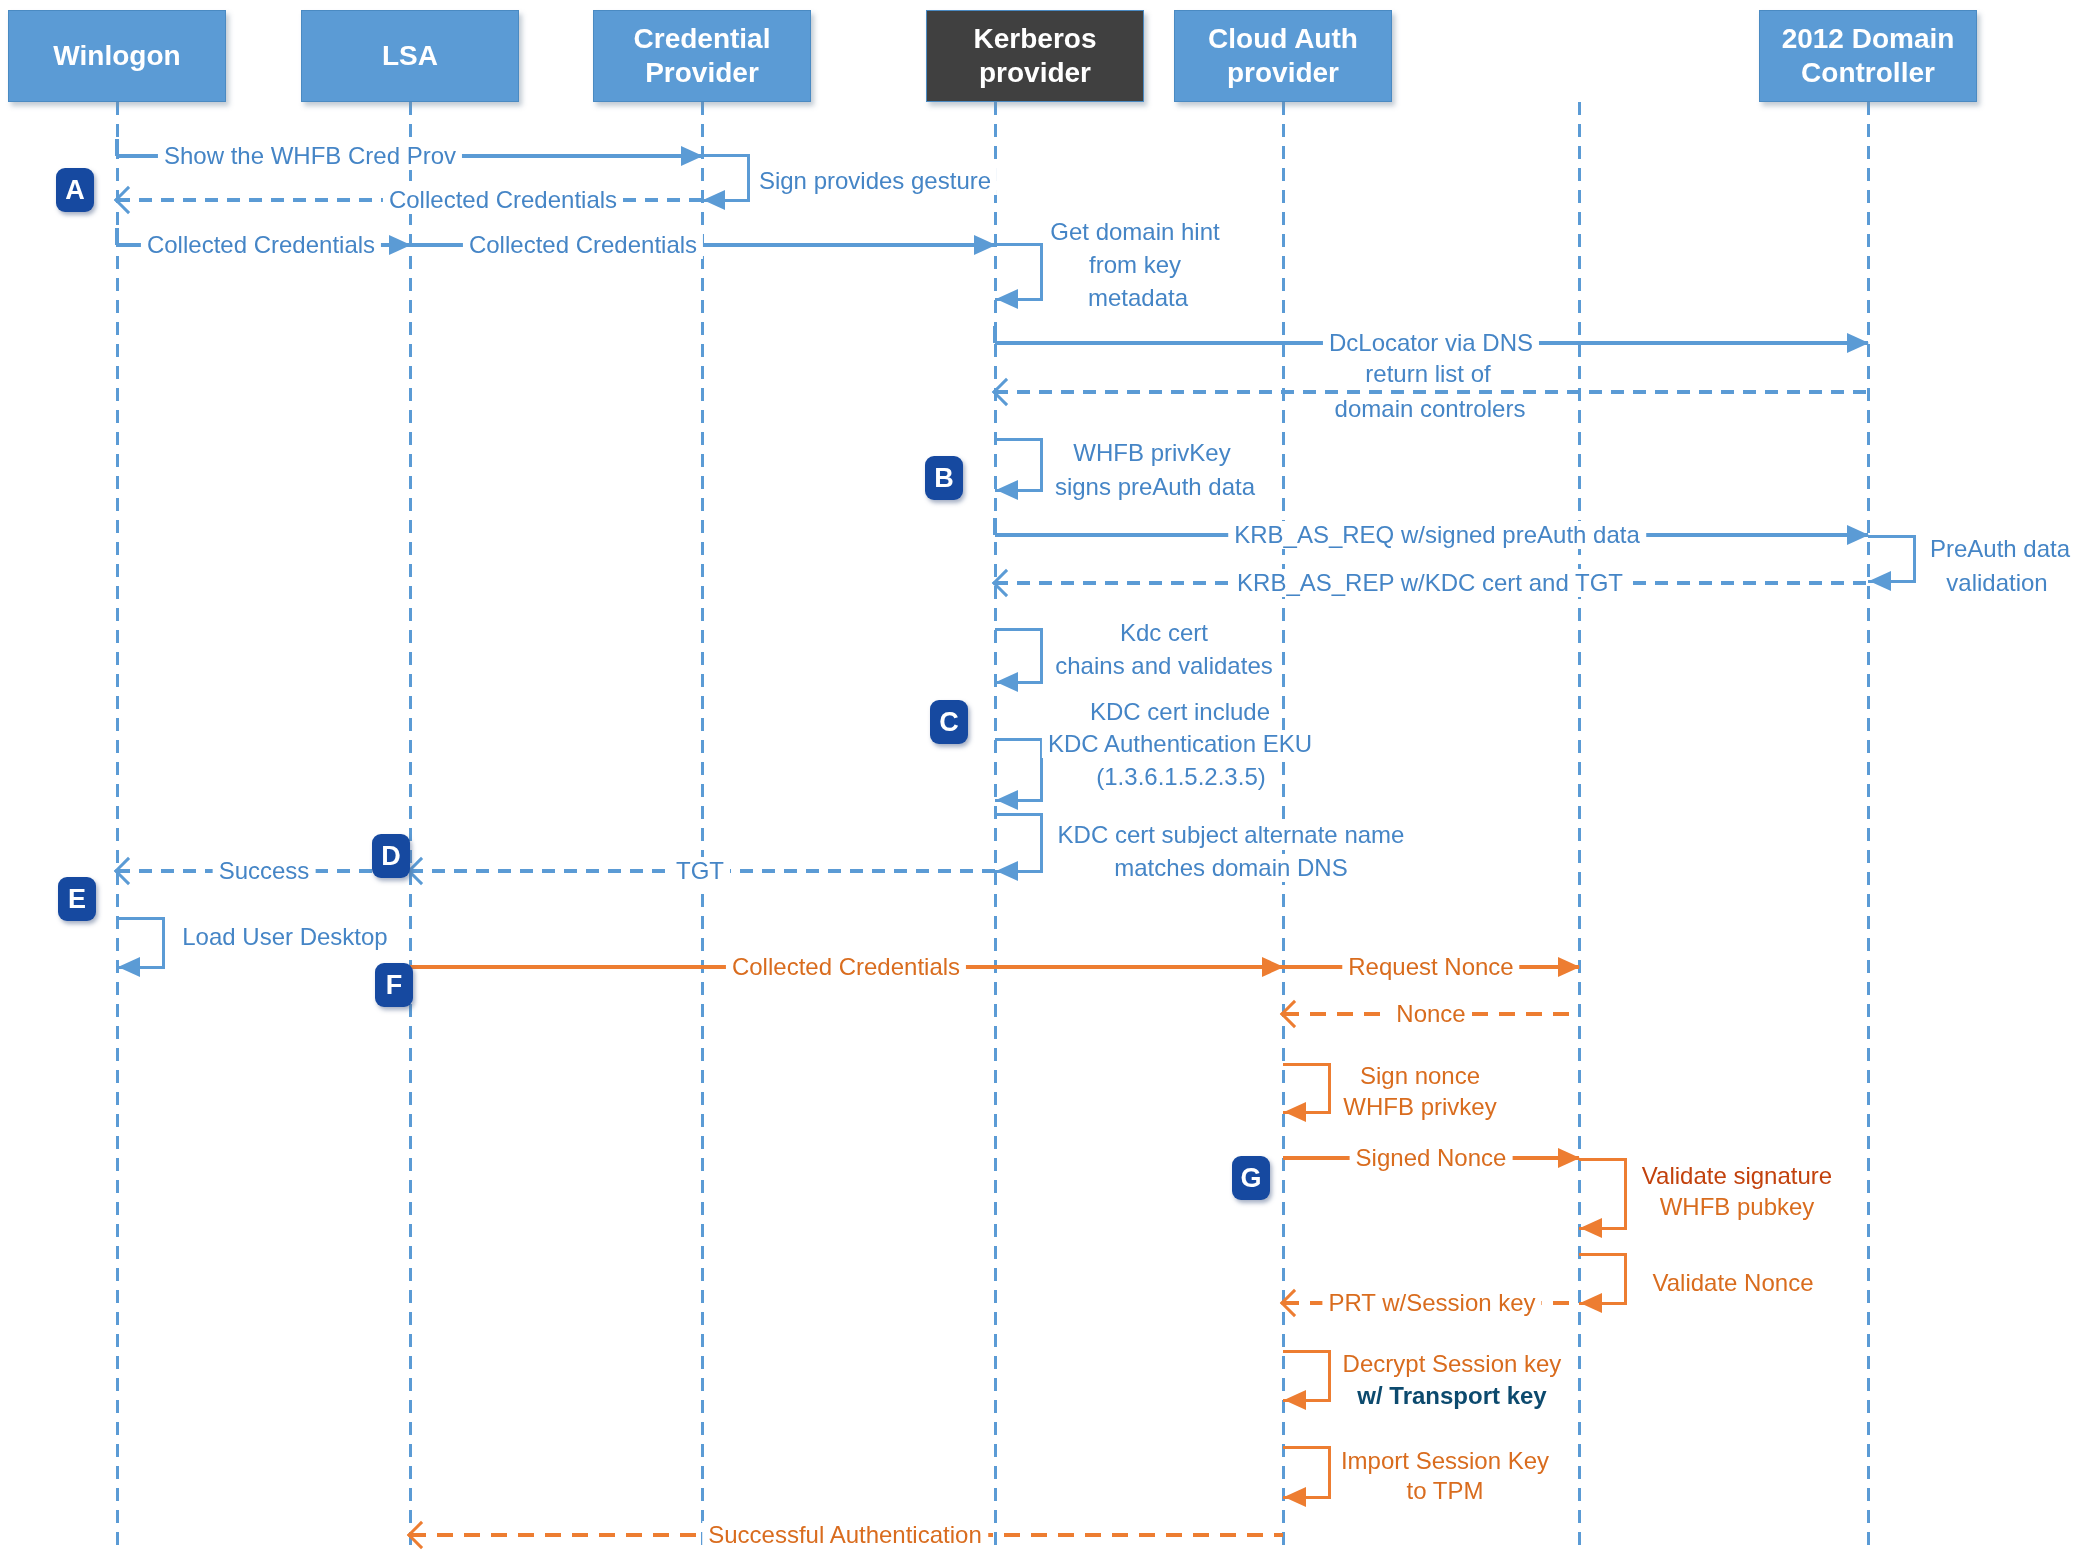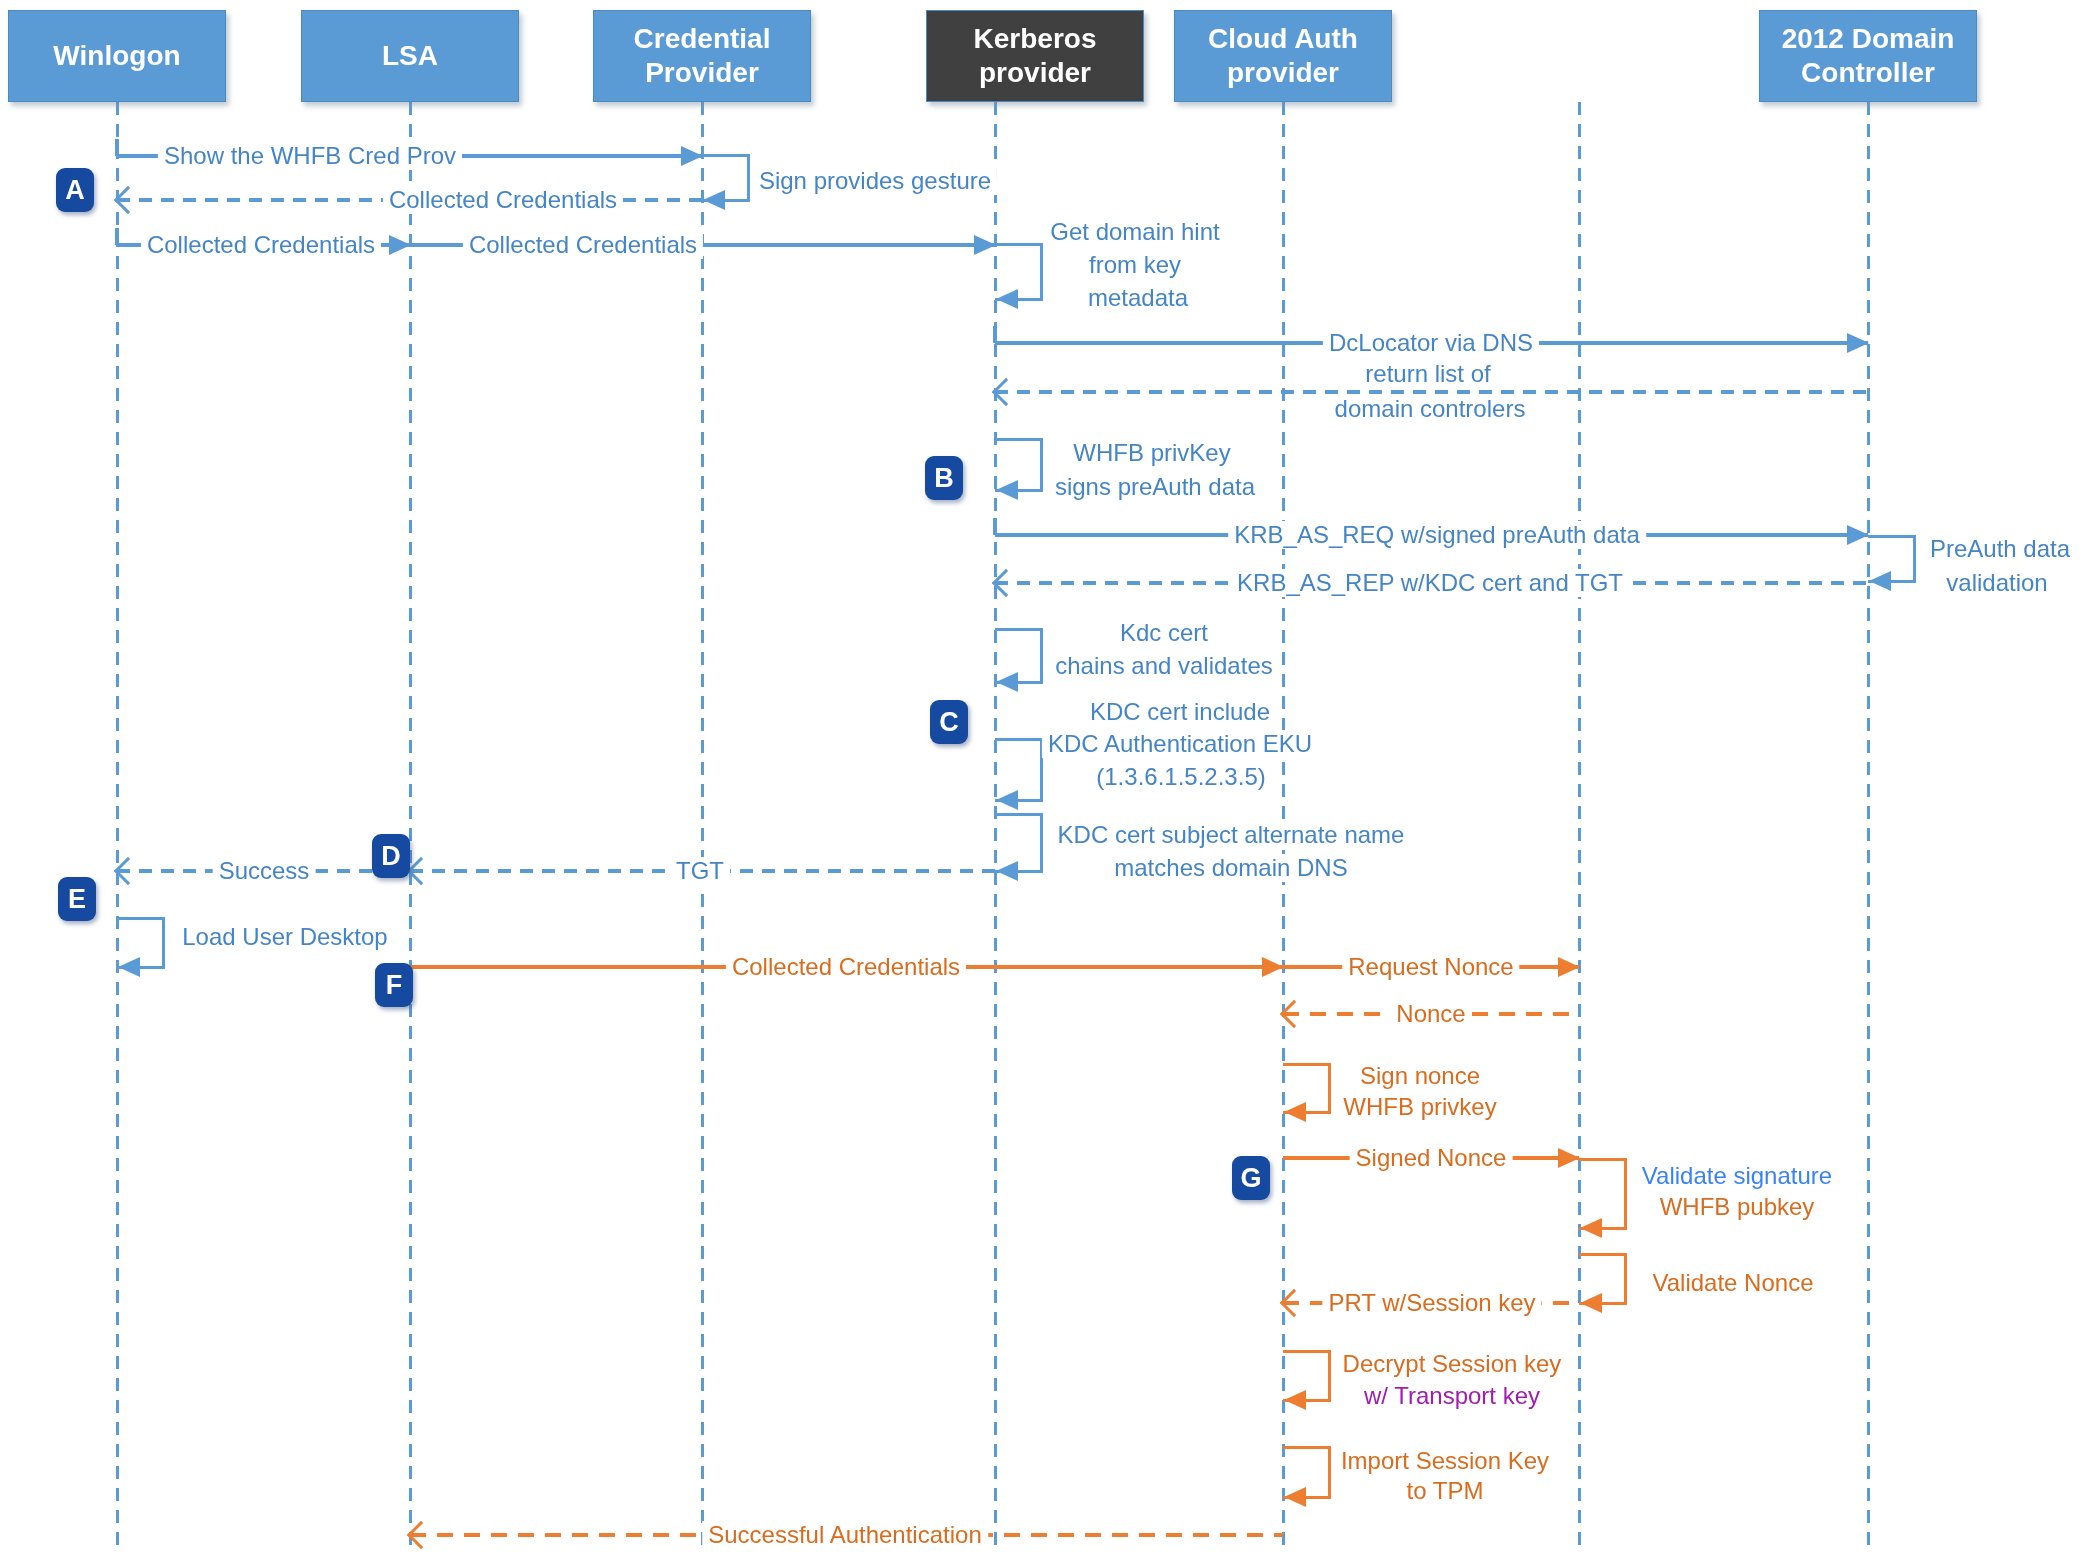--- a/index.html
+++ b/index.html
@@ -141,29 +141,29 @@
     <div class="abs msg-label" style="left: 1231px; top: 868px; color: rgb(69, 133, 198);">matches domain DNS</div>
     <div class="abs" style="left: 117px; top: 917.25px; width: 48px; height: 51.5px; box-sizing: border-box; border-top: 3.5px solid rgb(91, 155, 213); border-right: 3.5px solid rgb(91, 155, 213); border-bottom: 3.5px solid rgb(91, 155, 213);"></div>
     <div class="abs" style="left: 118px; top: 957px; width: 0px; height: 0px; border-top: 10px solid transparent; border-bottom: 10px solid transparent; border-right: 22px solid rgb(91, 155, 213);"></div>
     <div class="abs msg-label" style="left: 285px; top: 937px; color: rgb(69, 133, 198);">Load User Desktop</div>
     <div class="abs" style="left: 1283px; top: 1063.25px; width: 48px; height: 50.5px; box-sizing: border-box; border-top: 3.5px solid rgb(237, 125, 49); border-right: 3.5px solid rgb(237, 125, 49); border-bottom: 3.5px solid rgb(237, 125, 49);"></div>
     <div class="abs" style="left: 1284px; top: 1102px; width: 0px; height: 0px; border-top: 10px solid transparent; border-bottom: 10px solid transparent; border-right: 22px solid rgb(237, 125, 49);"></div>
     <div class="abs msg-label" style="left: 1420px; top: 1076px; color: rgb(217, 108, 30);">Sign nonce</div>
     <div class="abs msg-label" style="left: 1420px; top: 1107px; color: rgb(217, 108, 30);">WHFB privkey</div>
     <div class="abs" style="left: 1579px; top: 1158.25px; width: 48px; height: 71.5px; box-sizing: border-box; border-top: 3.5px solid rgb(237, 125, 49); border-right: 3.5px solid rgb(237, 125, 49); border-bottom: 3.5px solid rgb(237, 125, 49);"></div>
     <div class="abs" style="left: 1580px; top: 1218px; width: 0px; height: 0px; border-top: 10px solid transparent; border-bottom: 10px solid transparent; border-right: 22px solid rgb(237, 125, 49);"></div>
-    <div class="abs msg-label" style="left: 1737px; top: 1176px; color: #3b82f6;">Validate signature</div>
+    <div class="abs msg-label" style="left: 1737px; top: 1176px; color: #c2410c;">Validate signature</div>
     <div class="abs msg-label" style="left: 1737px; top: 1207px; color: rgb(217, 108, 30);">WHFB pubkey</div>
     <div class="abs" style="left: 1579px; top: 1253.25px; width: 48px; height: 51.5px; box-sizing: border-box; border-top: 3.5px solid rgb(237, 125, 49); border-right: 3.5px solid rgb(237, 125, 49); border-bottom: 3.5px solid rgb(237, 125, 49);"></div>
     <div class="abs" style="left: 1580px; top: 1293px; width: 0px; height: 0px; border-top: 10px solid transparent; border-bottom: 10px solid transparent; border-right: 22px solid rgb(237, 125, 49);"></div>
     <div class="abs msg-label" style="left: 1733px; top: 1283px; color: rgb(217, 108, 30);">Validate Nonce</div>
     <div class="abs" style="left: 1283px; top: 1350.25px; width: 48px; height: 51.5px; box-sizing: border-box; border-top: 3.5px solid rgb(237, 125, 49); border-right: 3.5px solid rgb(237, 125, 49); border-bottom: 3.5px solid rgb(237, 125, 49);"></div>
     <div class="abs" style="left: 1284px; top: 1390px; width: 0px; height: 0px; border-top: 10px solid transparent; border-bottom: 10px solid transparent; border-right: 22px solid rgb(237, 125, 49);"></div>
     <div class="abs msg-label" style="left: 1452px; top: 1364px; color: rgb(217, 108, 30);">Decrypt Session key</div>
-    <div class="abs msg-label" style="left: 1452px; top: 1396px; color: #a21caf;">w/ Transport key</div>
+    <div class="abs msg-label" style="left: 1452px; top: 1396px; color: #0c4a6e; font-weight: bold;">w/ Transport key</div>
     <div class="abs" style="left: 1283px; top: 1446.25px; width: 48px; height: 52.5px; box-sizing: border-box; border-top: 3.5px solid rgb(237, 125, 49); border-right: 3.5px solid rgb(237, 125, 49); border-bottom: 3.5px solid rgb(237, 125, 49);"></div>
     <div class="abs" style="left: 1284px; top: 1487px; width: 0px; height: 0px; border-top: 10px solid transparent; border-bottom: 10px solid transparent; border-right: 22px solid rgb(237, 125, 49);"></div>
     <div class="abs msg-label" style="left: 1445px; top: 1461px; color: rgb(217, 108, 30);">Import Session Key</div>
     <div class="abs msg-label" style="left: 1445px; top: 1491px; color: rgb(217, 108, 30);">to TPM</div>
     <div class="abs badge" style="left: 56px; top: 168px; background: rgb(22, 73, 160);">A</div>
     <div class="abs badge" style="left: 925px; top: 456px; background: rgb(22, 73, 160);">B</div>
     <div class="abs badge" style="left: 930px; top: 700px; background: rgb(22, 73, 160);">C</div>
     <div class="abs badge" style="left: 372px; top: 834px; background: rgb(22, 73, 160);">D</div>
     <div class="abs badge" style="left: 58px; top: 877px; background: rgb(22, 73, 160);">E</div>
     <div class="abs badge" style="left: 375px; top: 963px; background: rgb(22, 73, 160);">F</div>

